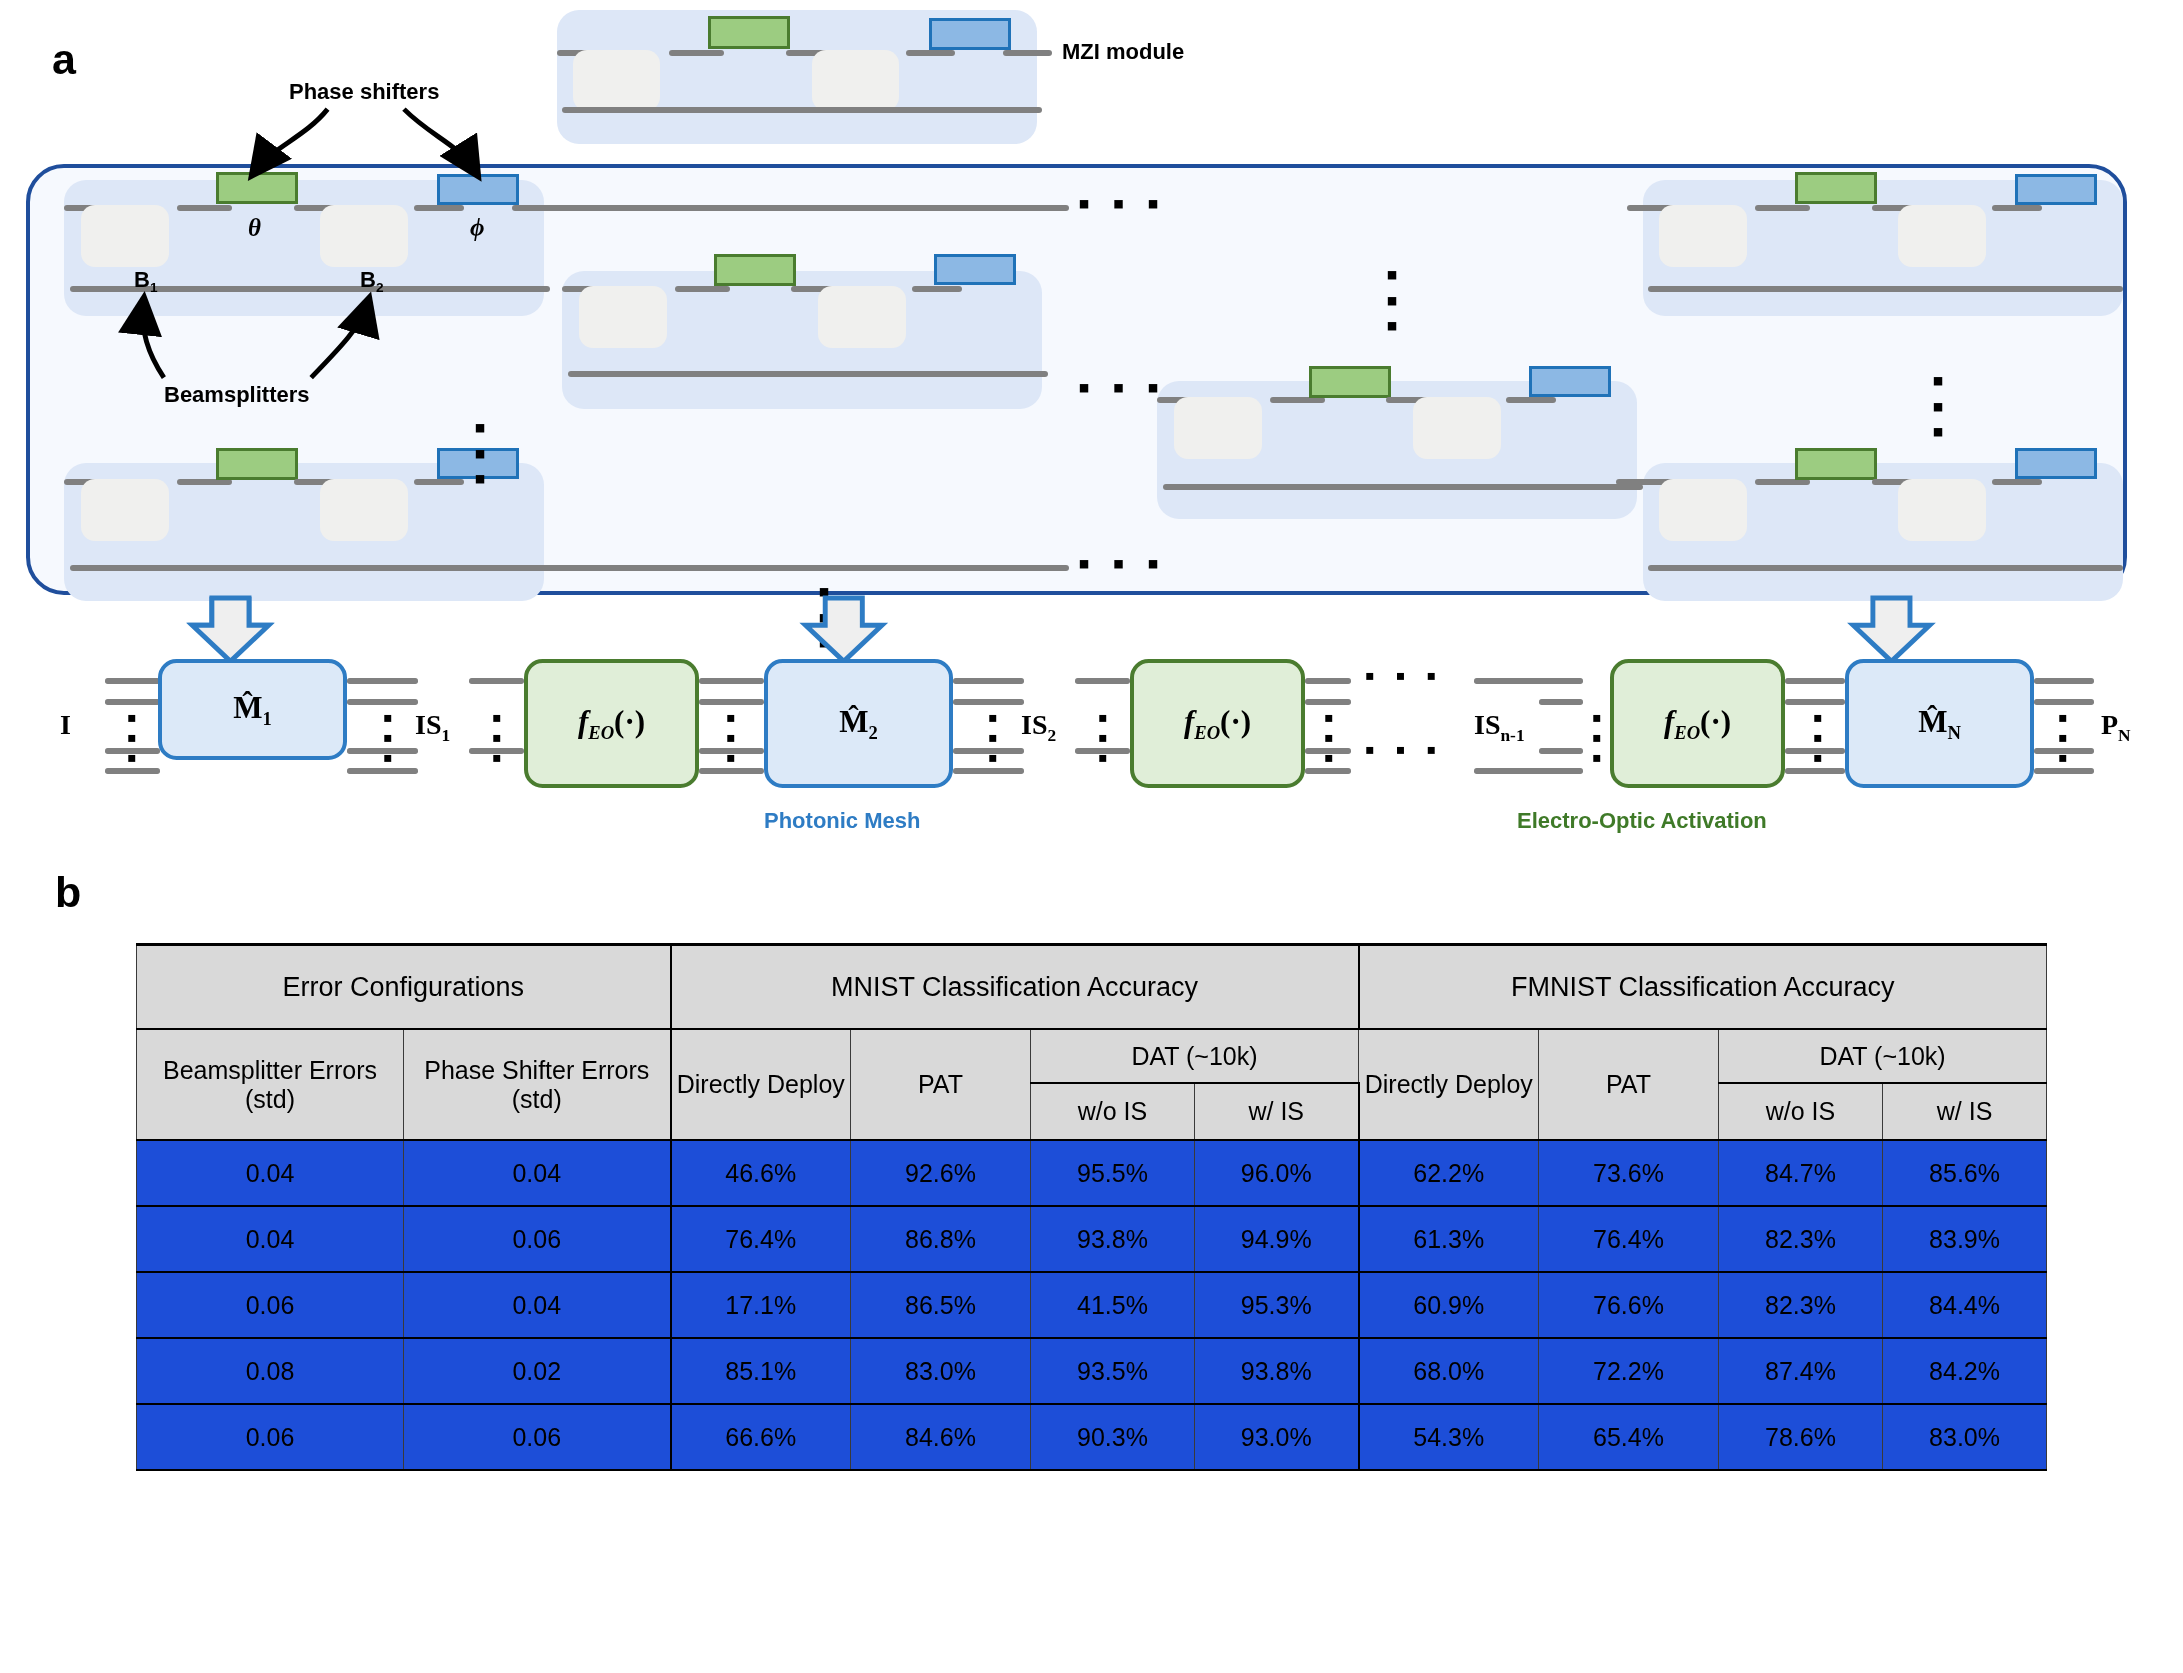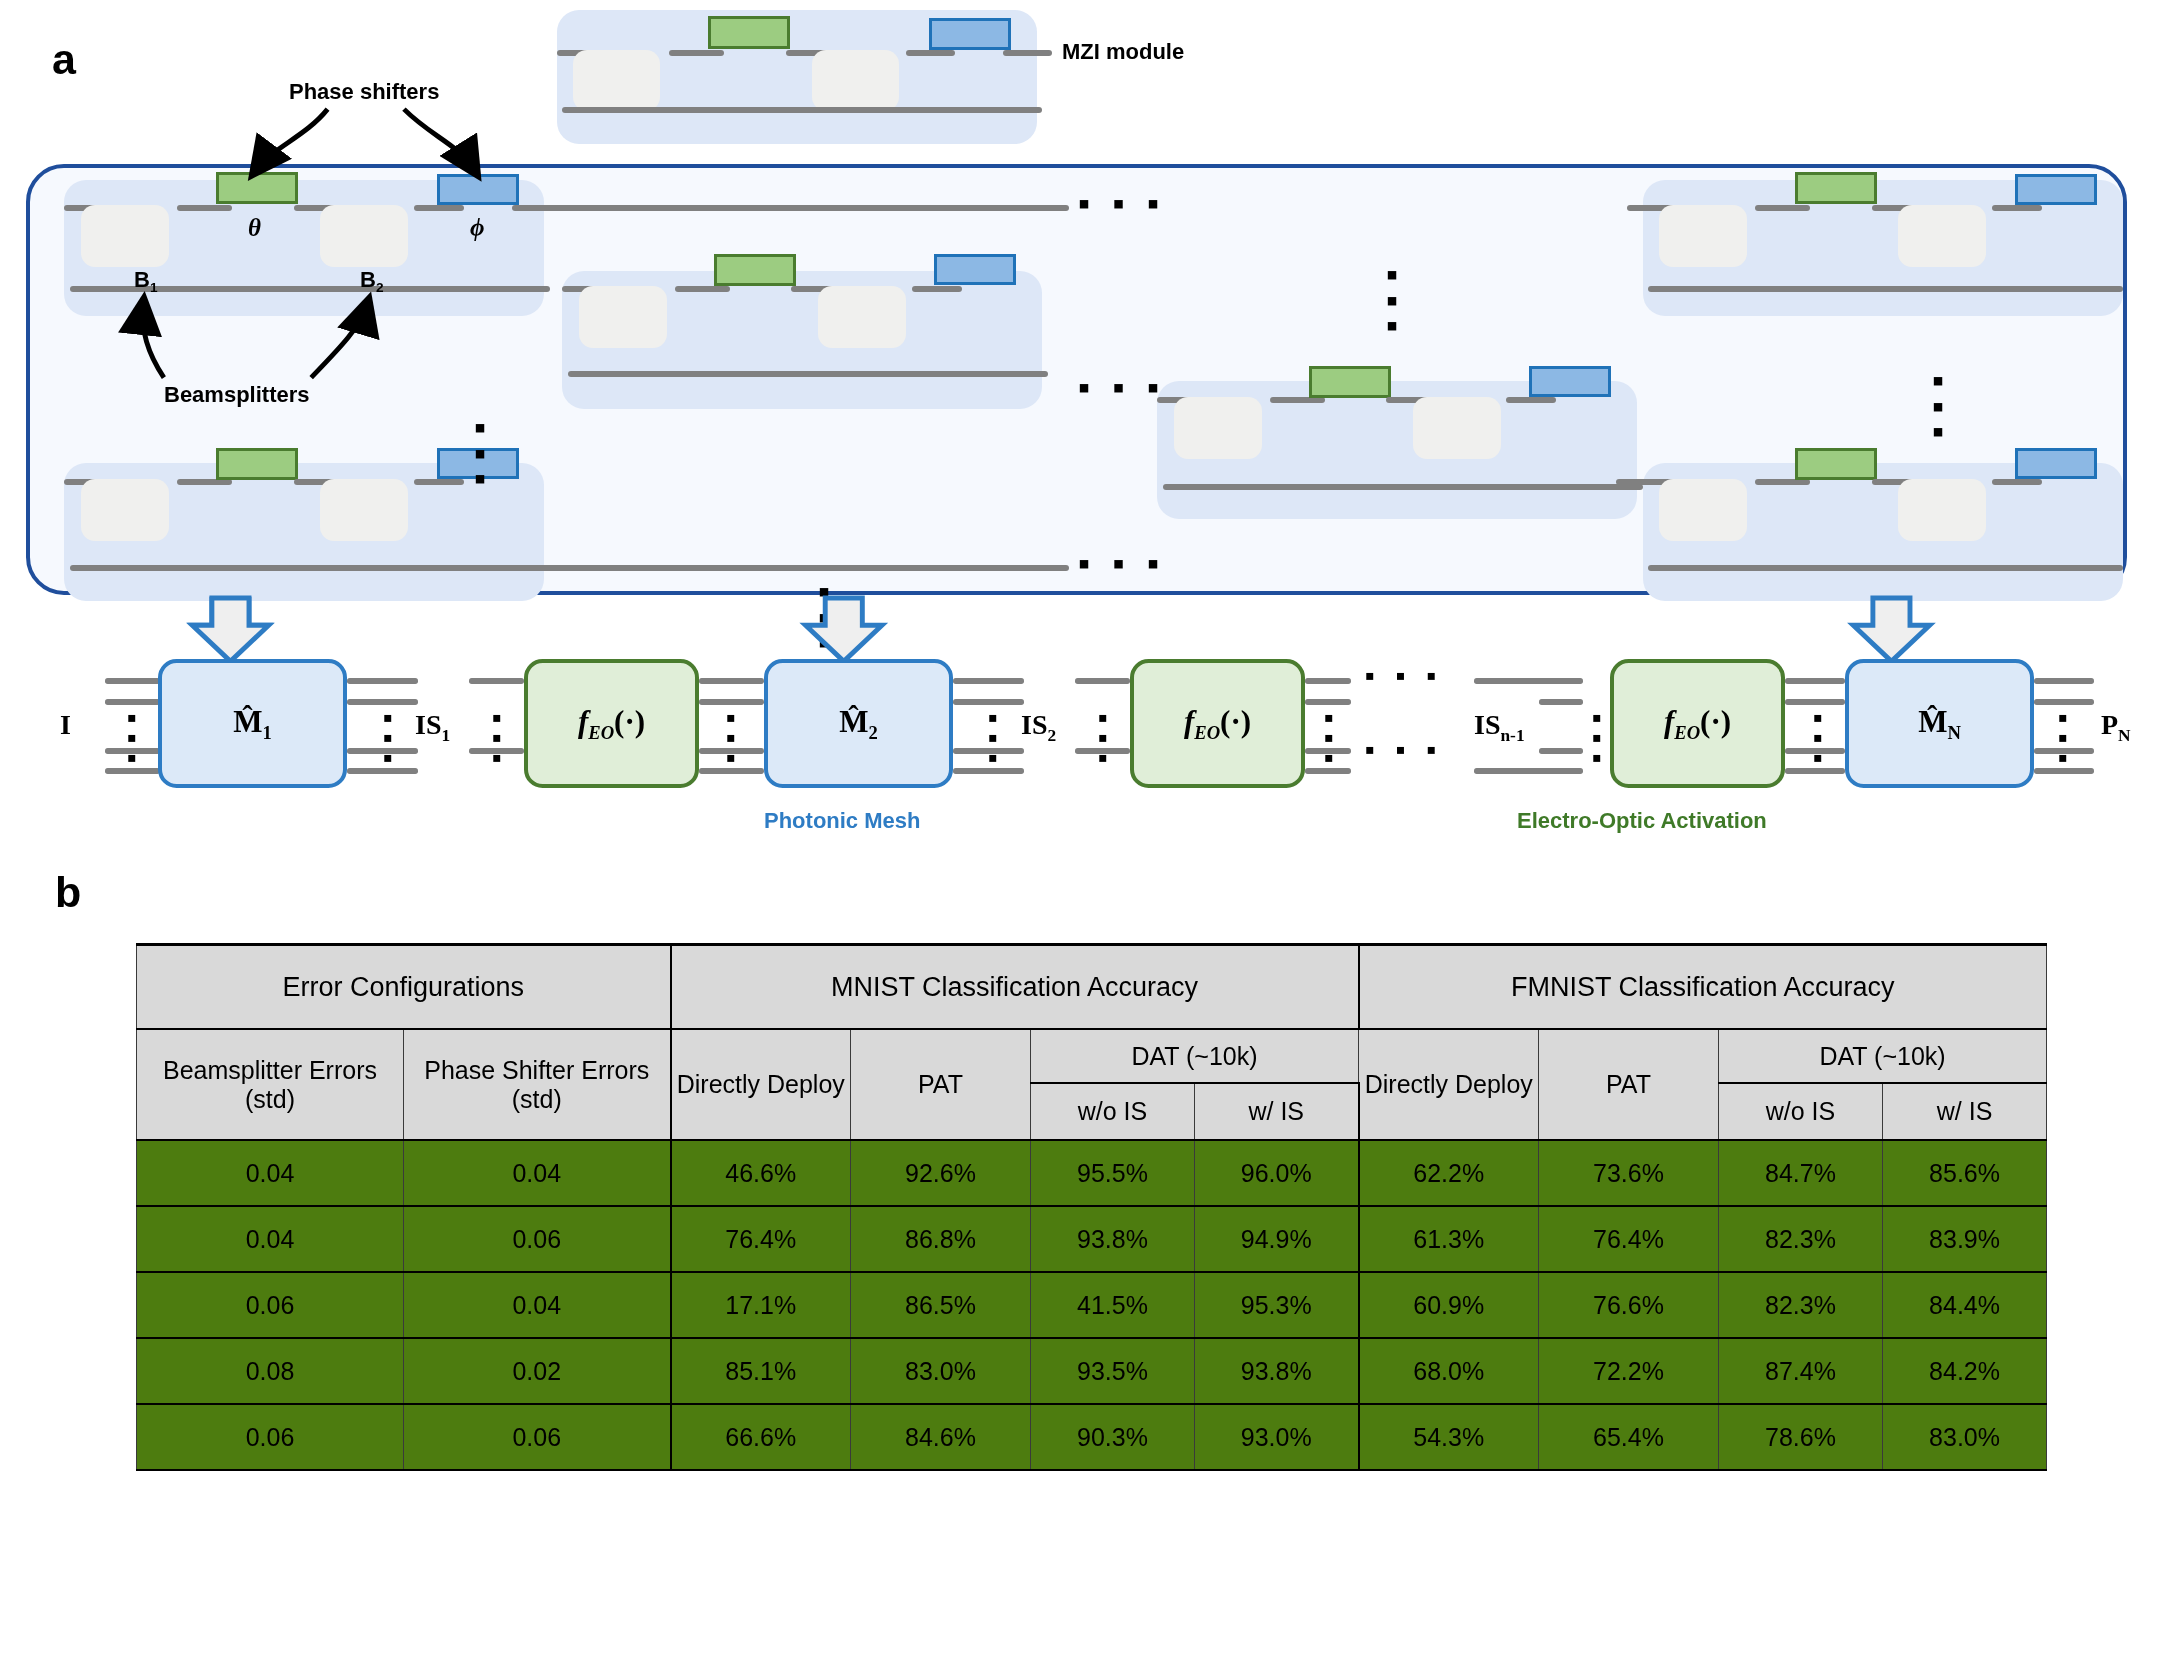--- a/index.html
+++ b/index.html
@@ -49,21 +49,21 @@
   .legend{position:absolute;font-weight:bold;font-size:22px;white-space:nowrap;}
 
   
   #tablewrap{position:absolute;left:136px;top:910px;width:1910px;margin-top:33px;}
   table{border-collapse:collapse;width:1910px;table-layout:fixed;
         font-size:25px;font-family:"Liberation Sans",sans-serif;}
   th,td{border:1.1px solid #3a3a3a;text-align:center;vertical-align:middle;padding:0;}
   thead th{background:#d9d9d9;font-weight:normal;}
   .grp{height:82px;font-size:27px;border-top:3.3px solid #000;}
   .sub{height:107px;}
-  tbody td{height:64px;background:#4d7c0f;}
+  tbody td{height:64px;background:#1d4ed8;}
   .hv{border-right:2.2px solid #000;}
   .thickbottom{border-bottom:2.7px solid #000;}
   .thicktop{border-top:2.7px solid #000;}
   .rowline{border-top:2.2px solid #000;}
 </style>
 </head>
 <body>
 
 <div class="panel-letter" style="left:52px;top:38px;">a</div>
 <div class="panel-letter" style="left:55px;top:871px;">b</div>
@@ -189,21 +189,21 @@
 <div id="blockrow">
 
   <div class="islab" style="left:60px;top:65px;">I</div>
 
   <div class="brail" style="left:105px;top:34px;width:55px;"></div>
   <div class="brail" style="left:105px;top:55px;width:55px;"></div>
   <div class="brail" style="left:105px;top:104px;width:55px;"></div>
   <div class="brail" style="left:105px;top:124px;width:55px;"></div>
   <div class="tick3" style="left:121px;top:64px;width:22px;">▪<br>▪<br>▪</div>
 
-  <div class="bbox blue" style="left:158px;top:15.3px;width:189px;height:129px;">
+  <div class="bbox blue" style="left:158px;top:15.3px;width:189px;height:101px;">
     <span class="bmath">M̂<sub>1</sub></span>
   </div>
 
   <div class="brail" style="left:347px;top:34px;width:71px;"></div>
   <div class="brail" style="left:347px;top:55px;width:71px;"></div>
   <div class="brail" style="left:347px;top:104px;width:71px;"></div>
   <div class="brail" style="left:347px;top:124px;width:71px;"></div>
   <div class="tick3" style="left:377px;top:64px;width:22px;">▪<br>▪<br>▪</div>
 
   <div class="islab" style="left:415px;top:65px;"><span>IS</span><sub>1</sub></div>

